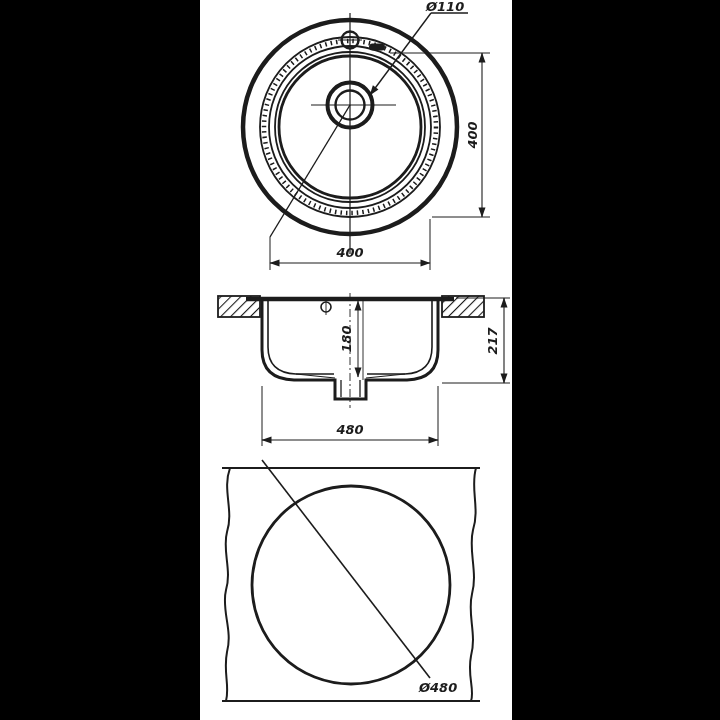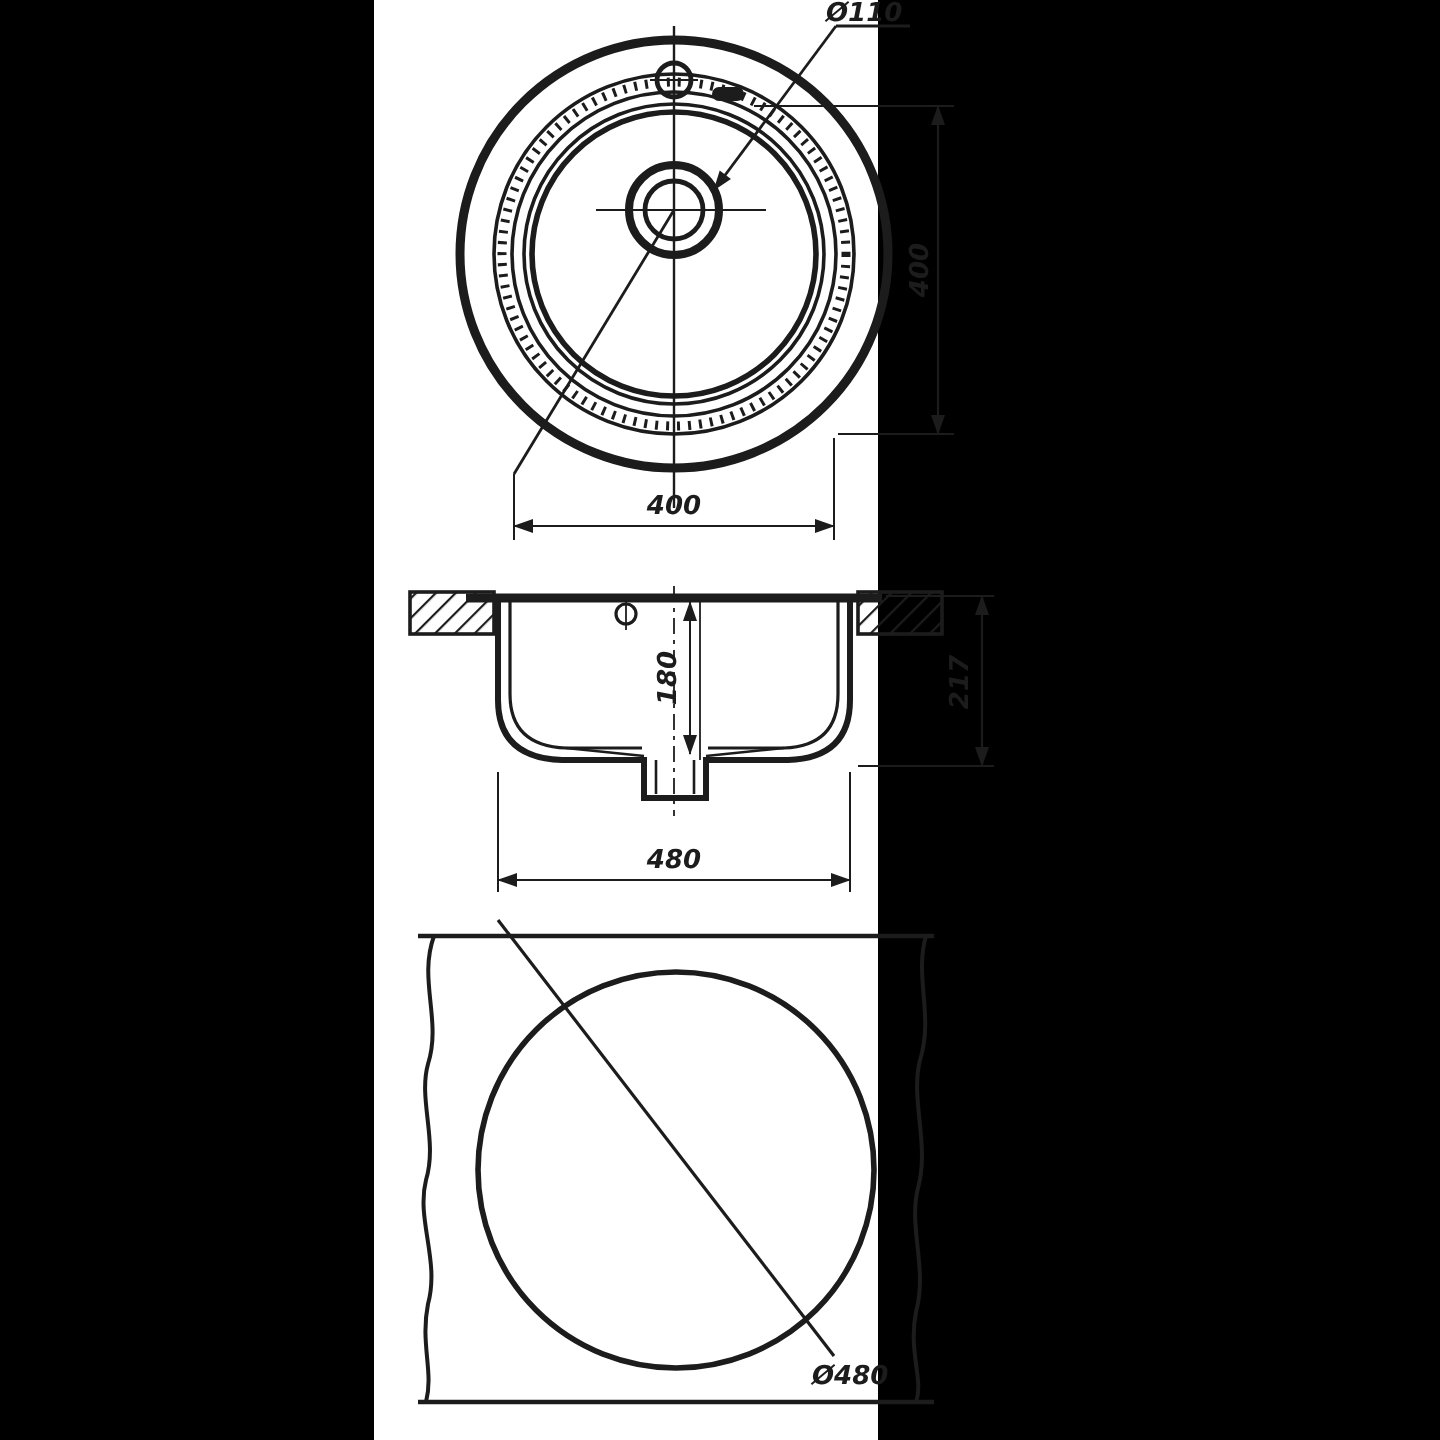--- a/index.html
+++ b/index.html
@@ -6,21 +6,21 @@
     --bg:#000000;
     --paper:#ffffff;
     --ink:#1c1c1c;
   }
   html,body{margin:0;padding:0;background:var(--bg);}
   .stage{
     position:relative;width:720px;height:720px;background:var(--bg);
     overflow:hidden;font-family:"DejaVu Sans",sans-serif;
   }
   .paper{
-    position:absolute;left:187px;top:0;width:252px;height:720px;
+    position:absolute;left:200px;top:0;width:312px;height:720px;
     background:var(--paper);
     text-align:right;
   }
   svg{display:block;color:var(--ink);}
   .ln{stroke:currentColor;fill:none;}
   .fillink{fill:currentColor;stroke:none;}
   .dim-text{
     fill:currentColor;font-style:italic;font-weight:bold;
     font-size:13px;font-family:"DejaVu Sans",sans-serif;
   }

